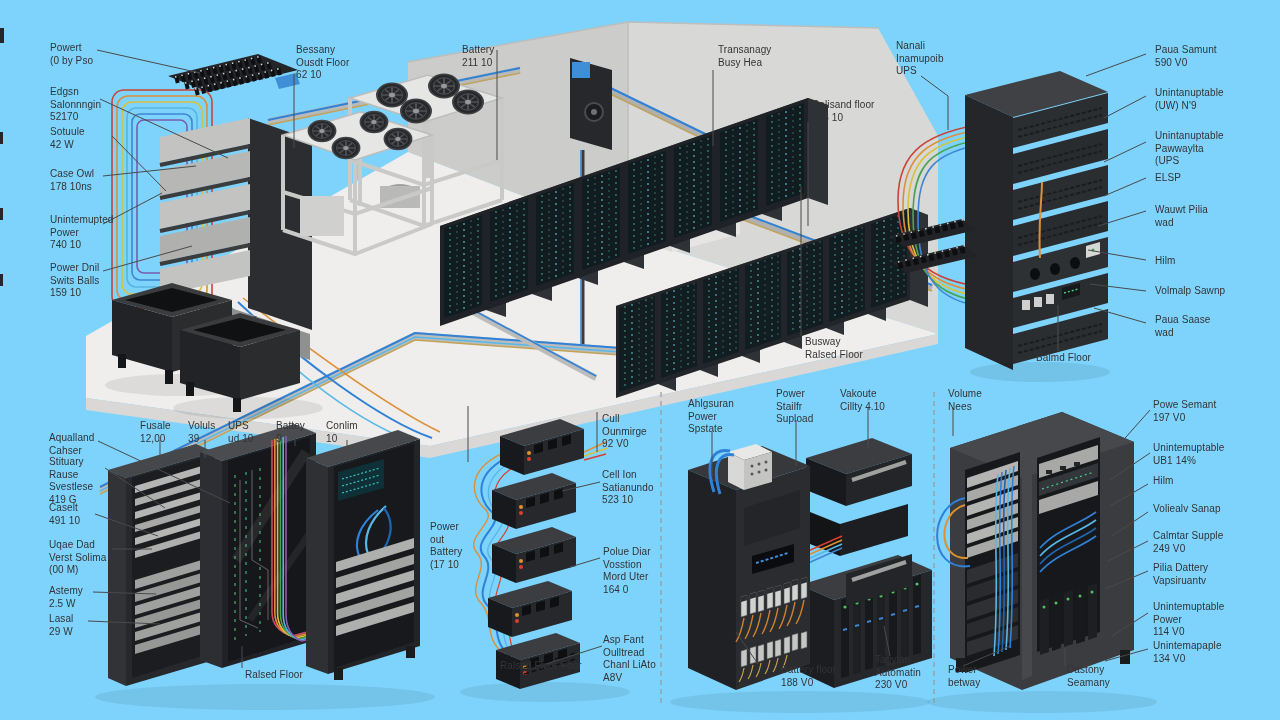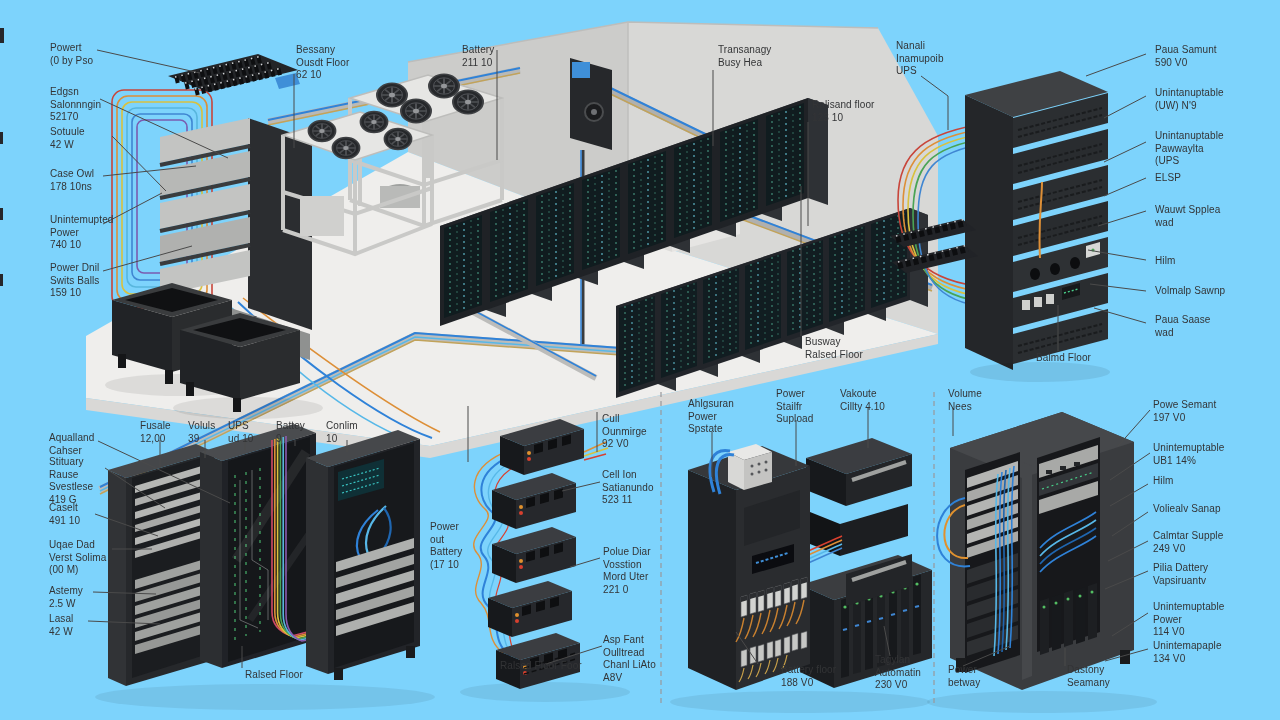--- a/index.html
+++ b/index.html
@@ -677,21 +677,21 @@
 UPS</div>
 
 <div class="lbl" style="left:1155px;top:44px">Paua Samunt
 590 V0</div>
 <div class="lbl" style="left:1155px;top:87px">Unintanuptable
 (UW) N'9</div>
 <div class="lbl" style="left:1155px;top:130px">Unintanuptable
 Pawwaylta
 (UPS</div>
 <div class="lbl" style="left:1155px;top:172px">ELSP</div>
-<div class="lbl" style="left:1155px;top:204px">Wauwt Spplea
+<div class="lbl" style="left:1155px;top:204px">Wauwt Pilia
 wad</div>
 <div class="lbl" style="left:1155px;top:255px">Hilm</div>
 <div class="lbl" style="left:1155px;top:285px">Volmalp Sawnp</div>
 <div class="lbl" style="left:1155px;top:314px">Paua Saase
 wad</div>
 <div class="lbl" style="left:1036px;top:352px">Balmd Floor</div>
 
 <div class="lbl" style="left:805px;top:336px">Busway
 Ralsed Floor</div>
 
@@ -713,37 +713,37 @@
 Svestlese
 419 G</div>
 <div class="lbl" style="left:49px;top:502px">Caselt
 491 10</div>
 <div class="lbl" style="left:49px;top:539px">Uqae Dad
 Verst Solima
 (00 M)</div>
 <div class="lbl" style="left:49px;top:585px">Astemy
 2.5 W</div>
 <div class="lbl" style="left:49px;top:613px">Lasal
-42 W</div>
+29 W</div>
 <div class="lbl" style="left:245px;top:669px">Ralsed Floor</div>
 
 <div class="lbl" style="left:430px;top:521px">Power
 out
 Battery
 (17 10</div>
 <div class="lbl" style="left:602px;top:413px">Cull
 Ounmirge
 92 V0</div>
 <div class="lbl" style="left:602px;top:469px">Cell Ion
 Satianundo
-523 11</div>
+523 10</div>
 <div class="lbl" style="left:603px;top:546px">Polue Diar
 Vosstion
 Mord Uter
-221 0</div>
+164 0</div>
 <div class="lbl" style="left:603px;top:634px">Asp Fant
 Oulltread
 Chanl LiAto
 A8V</div>
 <div class="lbl" style="left:500px;top:660px">Ralsed Floor Foor</div>
 
 <div class="lbl" style="left:688px;top:398px">Ahlgsuran
 Power
 Spstate</div>
 <div class="lbl" style="left:776px;top:388px">Power

